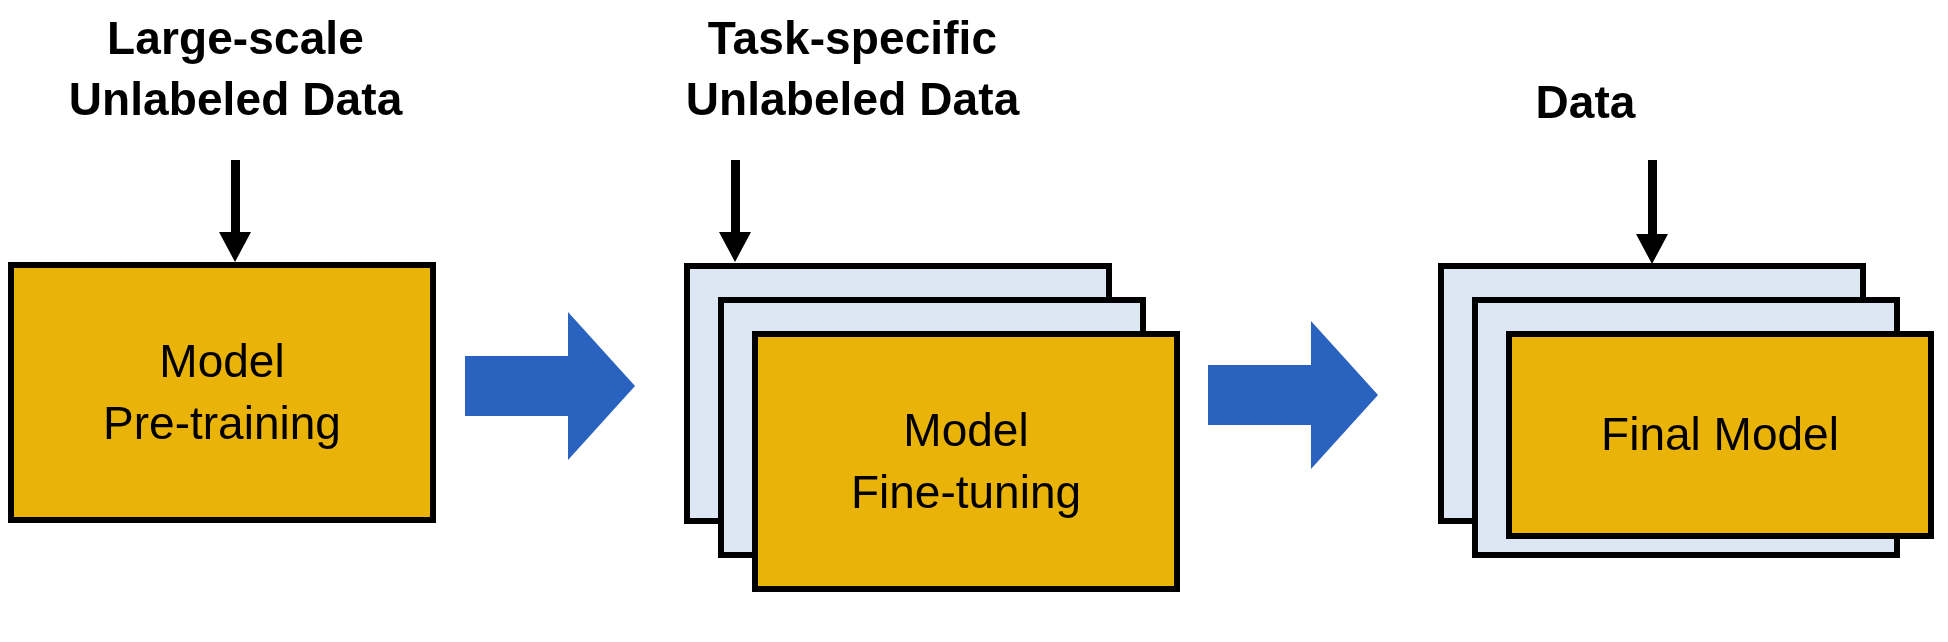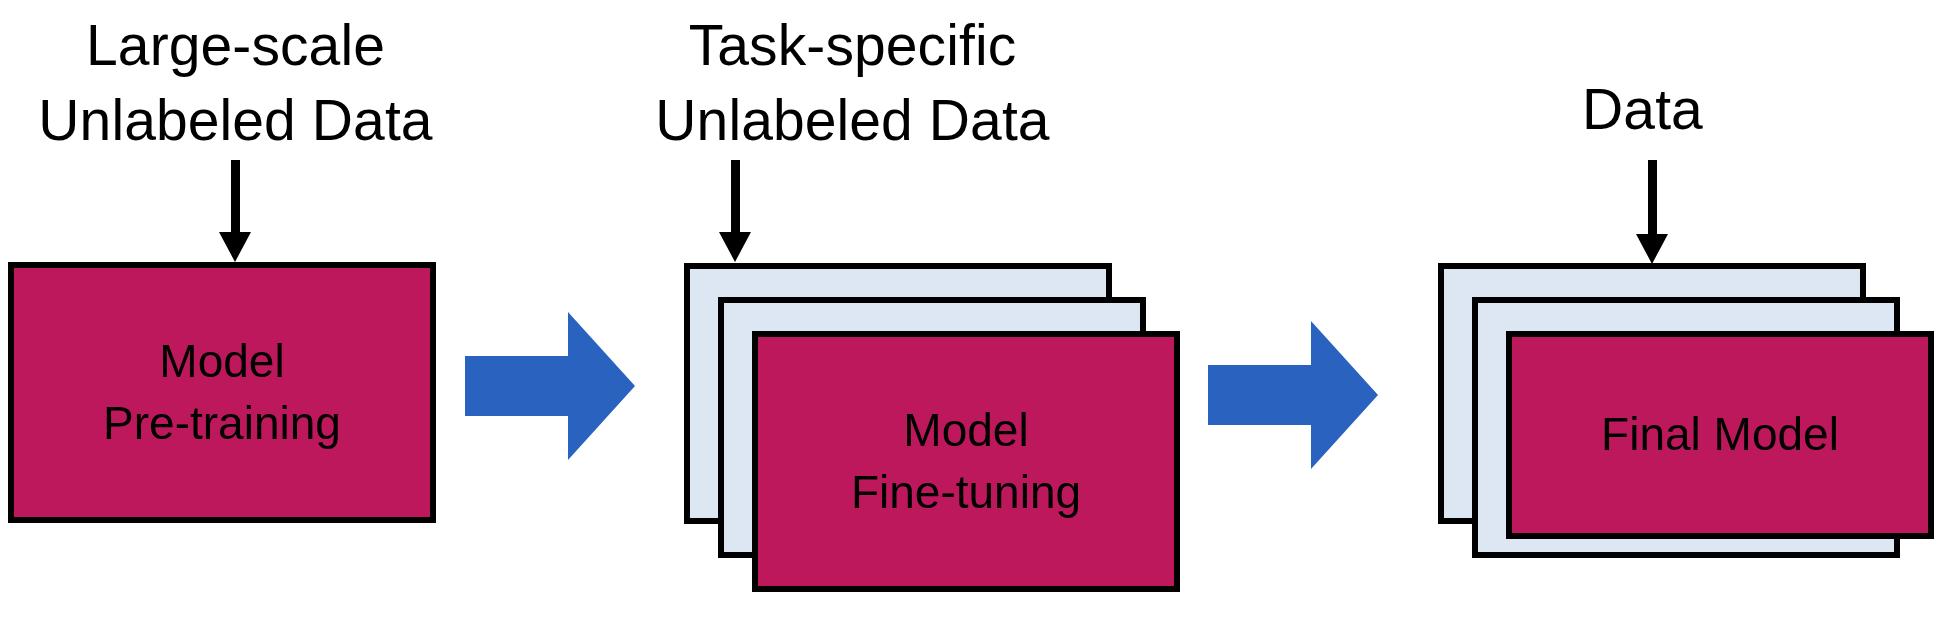--- a/index.html
+++ b/index.html
@@ -16,25 +16,25 @@
     width: 1948px;
     height: 642px;
     background: #ffffff;
     overflow: hidden;
   }
 
   
   .caption {
     position: absolute;
     text-align: center;
-    font-size: 57px;
+    font-size: 46px;
     line-height: 1.32;
     color: #000000;
     white-space: pre-line;
-    font-weight: 400;
+    font-weight: 700;
     letter-spacing: 0.1px;
   }
 
   
   .down-arrow {
     position: absolute;
   }
   .down-arrow .shaft {
     position: absolute;
     left: 50%;
@@ -51,21 +51,21 @@
     height: 0;
     margin-left: -16px;
     border-left: 16px solid transparent;
     border-right: 16px solid transparent;
     border-top: 30px solid #000000;
   }
 
   
   .box {
     position: absolute;
-    background: #be185d;
+    background: #eab308;
     border: 6px solid #000000;
     box-sizing: border-box;
     display: flex;
     align-items: center;
     justify-content: center;
     text-align: center;
   }
   .box .box-label {
     font-size: 46px;
     line-height: 1.34;
@@ -128,21 +128,21 @@
     <span class="box-label">Model
 Fine-tuning</span>
   </div>
 
   <div class="block-arrow" style="left:1208px; top:321px; width:170px; height:148px;">
     <svg viewBox="0 0 170 148" preserveAspectRatio="none">
       <polygon points="0,44 103,44 103,0 170,74 103,148 103,104 0,104" fill="#2A62BF"></polygon>
     </svg>
   </div>
 
-  <div class="caption" style="left:1415px; top:72px; width:455px;">Data</div>
+  <div class="caption" style="left:1358px; top:72px; width:455px;">Data</div>
 
   <div class="down-arrow" style="left:1633px; top:160px; width:38px; height:104px;">
     <div class="shaft" style="height:76px;"></div>
     <div class="head"></div>
   </div>
 
   <div class="stack-back" style="left:1438px; top:263px; width:428px; height:261px;"></div>
   <div class="stack-back" style="left:1472px; top:297px; width:428px; height:261px;"></div>
   <div class="box" style="left:1506px; top:331px; width:428px; height:208px;">
     <span class="box-label">Final Model</span>

